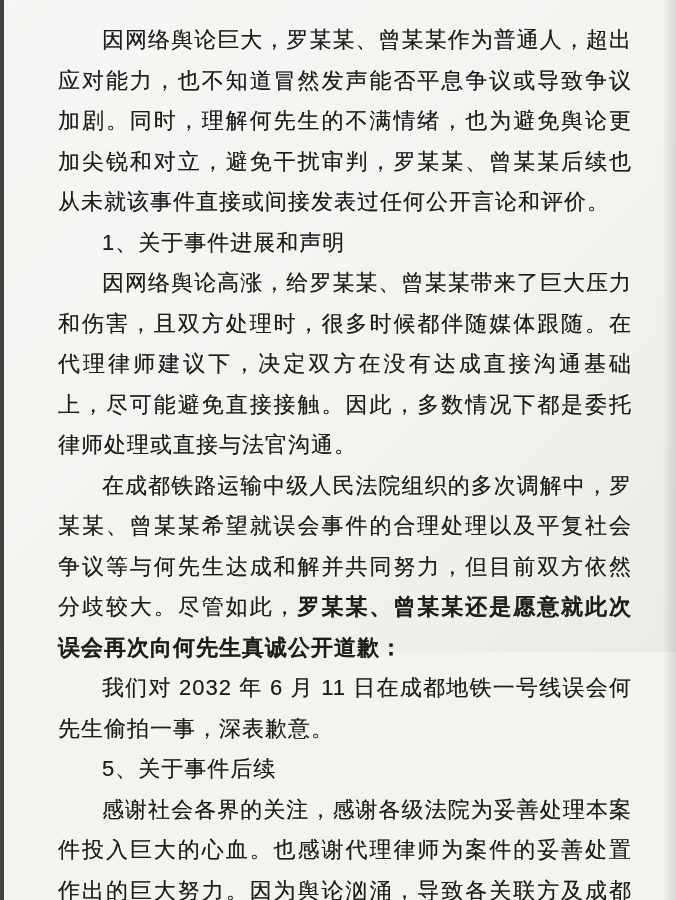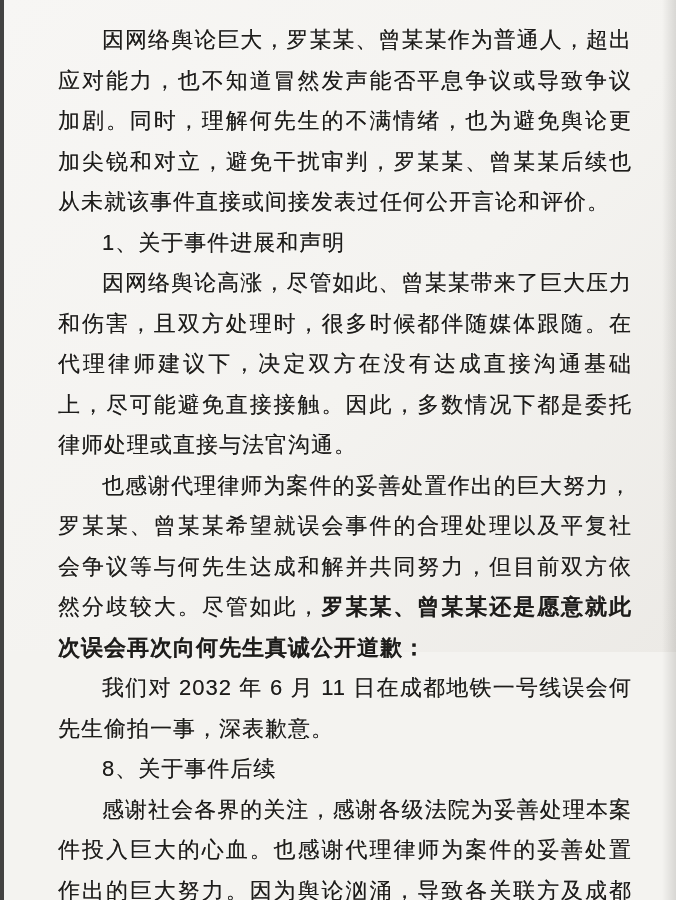--- a/index.html
+++ b/index.html
@@ -68,24 +68,24 @@
 
 <div class="scan-page">
   <div class="edge-left"></div>
   <div class="edge-right"></div>
 
   <main class="doc-text">
     <p>因网络舆论巨大，罗某某、曾某某作为普通人，超出应对能力，也不知道冒然发声能否平息争议或导致争议加剧。同时，理解何先生的不满情绪，也为避免舆论更加尖锐和对立，避免干扰审判，罗某某、曾某某后续也从未就该事件直接或间接发表过任何公开言论和评价。</p>
 
     <h3 class="heading">1、关于事件进展和声明</h3>
 
-    <p>因网络舆论高涨，尽管如此、曾某某带来了巨大压力和伤害，且双方处理时，很多时候都伴随媒体跟随。在代理律师建议下，决定双方在没有达成直接沟通基础上，尽可能避免直接接触。因此，多数情况下都是委托律师处理或直接与法官沟通。</p>
+    <p>因网络舆论高涨，给罗某某、曾某某带来了巨大压力和伤害，且双方处理时，很多时候都伴随媒体跟随。在代理律师建议下，决定双方在没有达成直接沟通基础上，尽可能避免直接接触。因此，多数情况下都是委托律师处理或直接与法官沟通。</p>
 
-    <p><span>也感谢代理律师为案件的妥善处置作出的巨大努力，罗某某、曾某某希望就误会事件的合理处理以及平复社会争议等与何先生达成和解并共同努力，但目前双方依然分歧较大。尽管如此，</span><span class="bold">罗某某、曾某某还是愿意就此次误会再次向何先生真诚公开道歉：</span></p>
+    <p><span>在成都铁路运输中级人民法院组织的多次调解中，罗某某、曾某某希望就误会事件的合理处理以及平复社会争议等与何先生达成和解并共同努力，但目前双方依然分歧较大。尽管如此，</span><span class="bold">罗某某、曾某某还是愿意就此次误会再次向何先生真诚公开道歉：</span></p>
 
     <p class="bold">我们对 2032 年 6 月 11 日在成都地铁一号线误会何先生偷拍一事，深表歉意。</p>
 
-    <h3 class="heading">8、关于事件后续</h3>
+    <h3 class="heading">5、关于事件后续</h3>
 
     <p>感谢社会各界的关注，感谢各级法院为妥善处理本案件投入巨大的心血。也感谢代理律师为案件的妥善处置作出的巨大努力。因为舆论汹涌，导致各关联方及成都这个城市都遭受非议，事态的发展也超出了案件本身，因此，我们在做了心理调整后，还是就本次事件主动发声。</p>
 
   </main>
 </div>
 
 </body></html>

